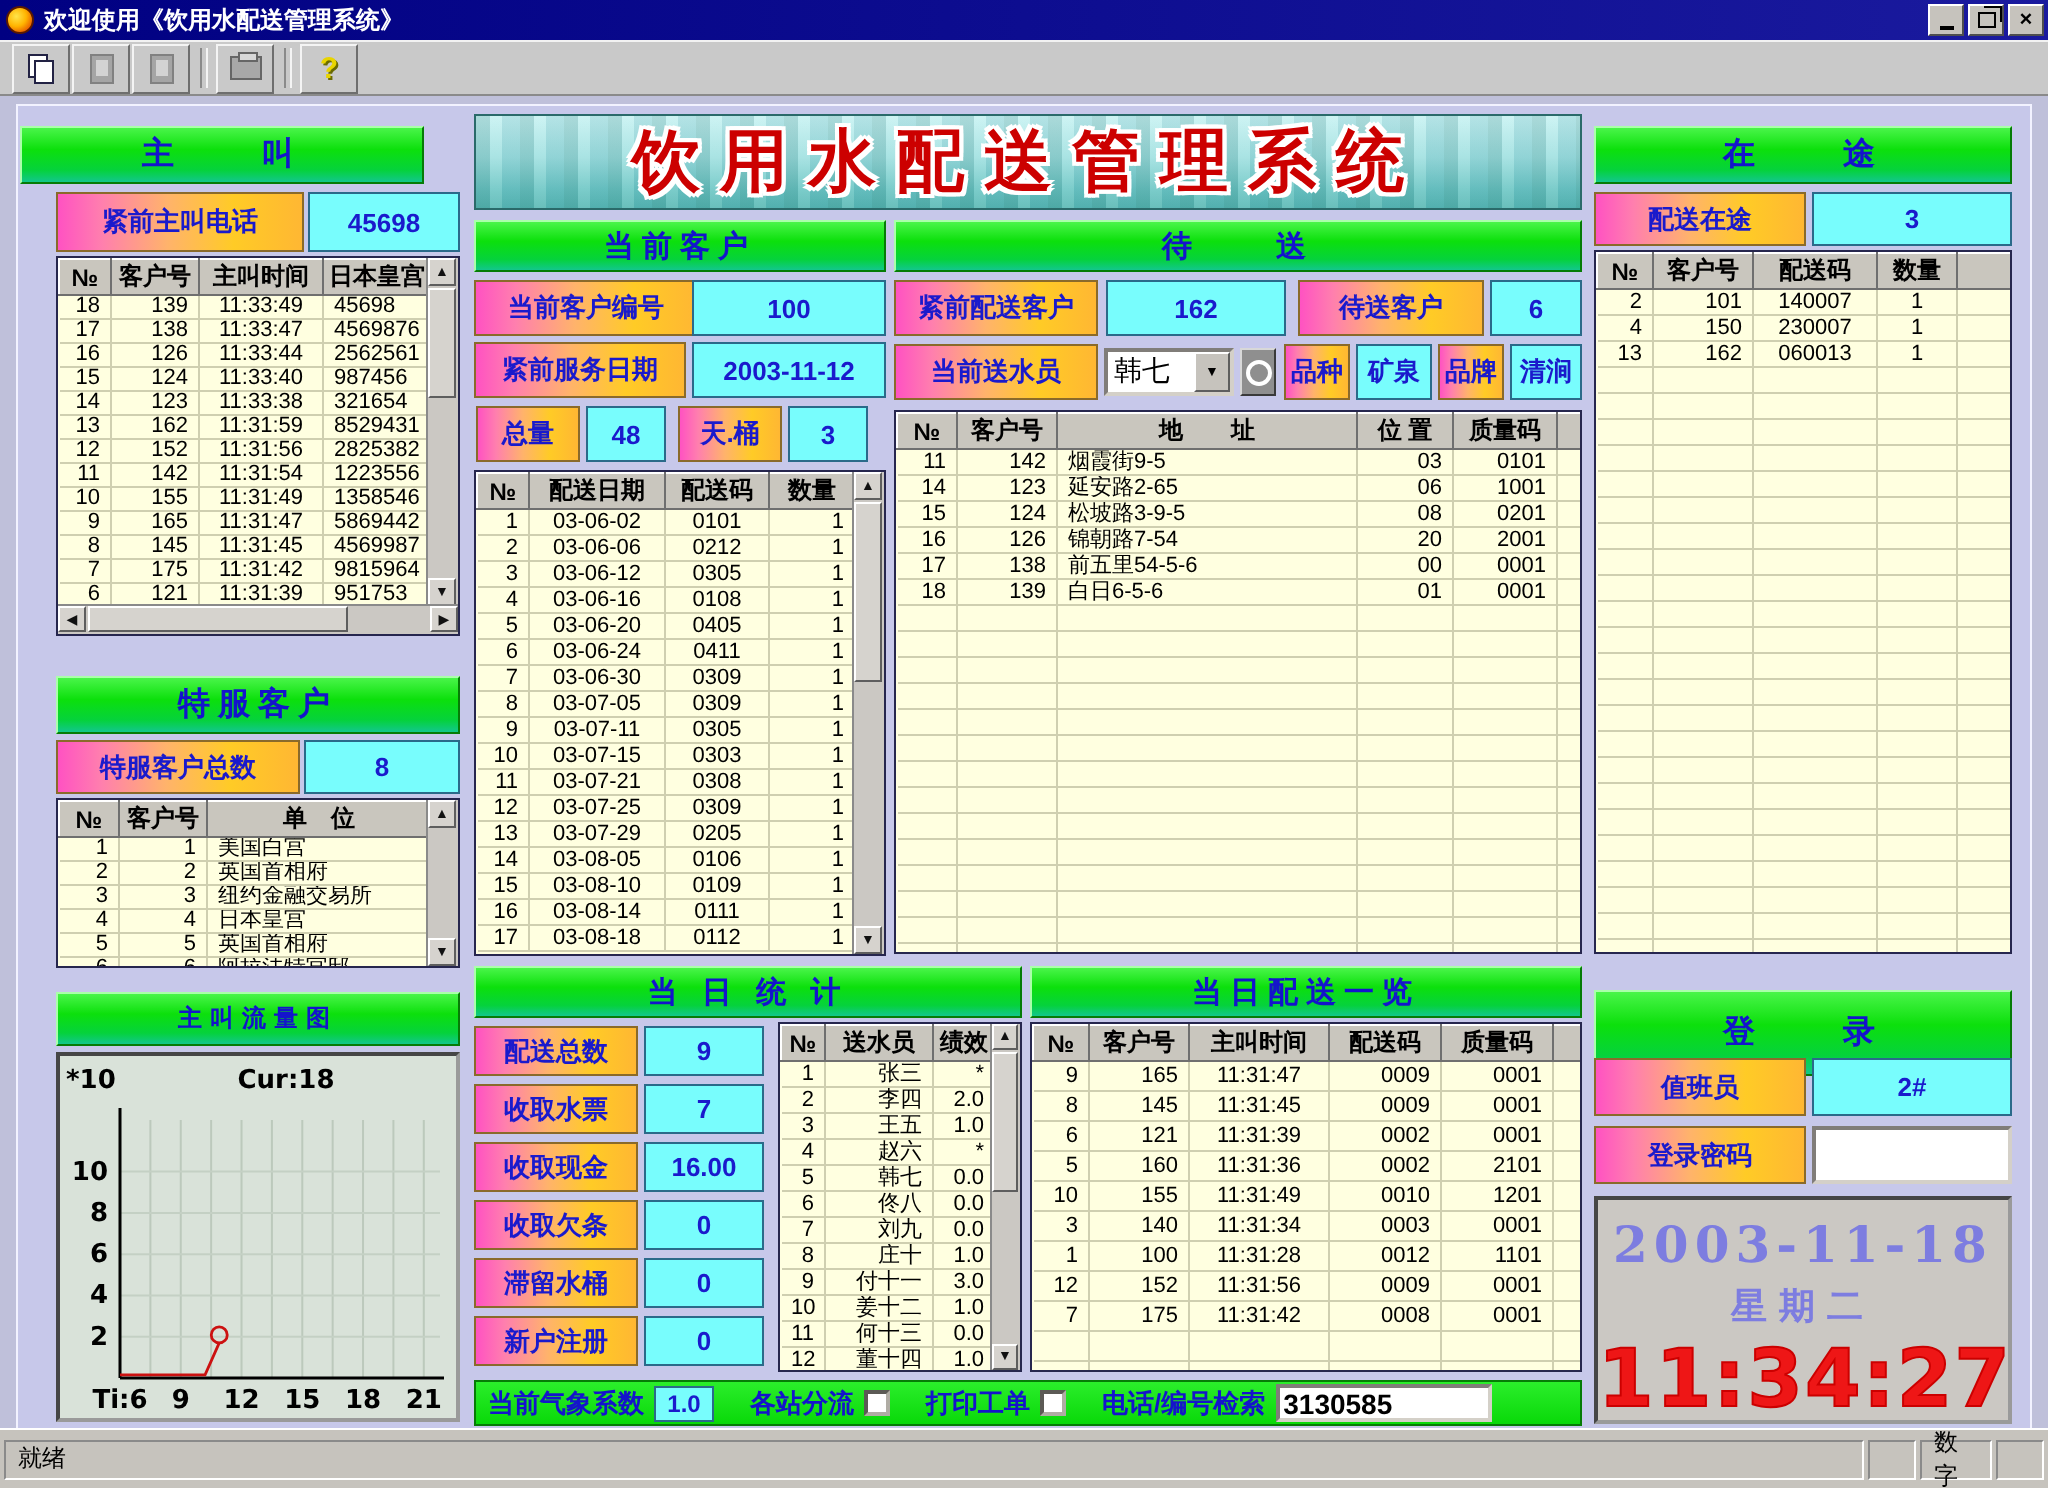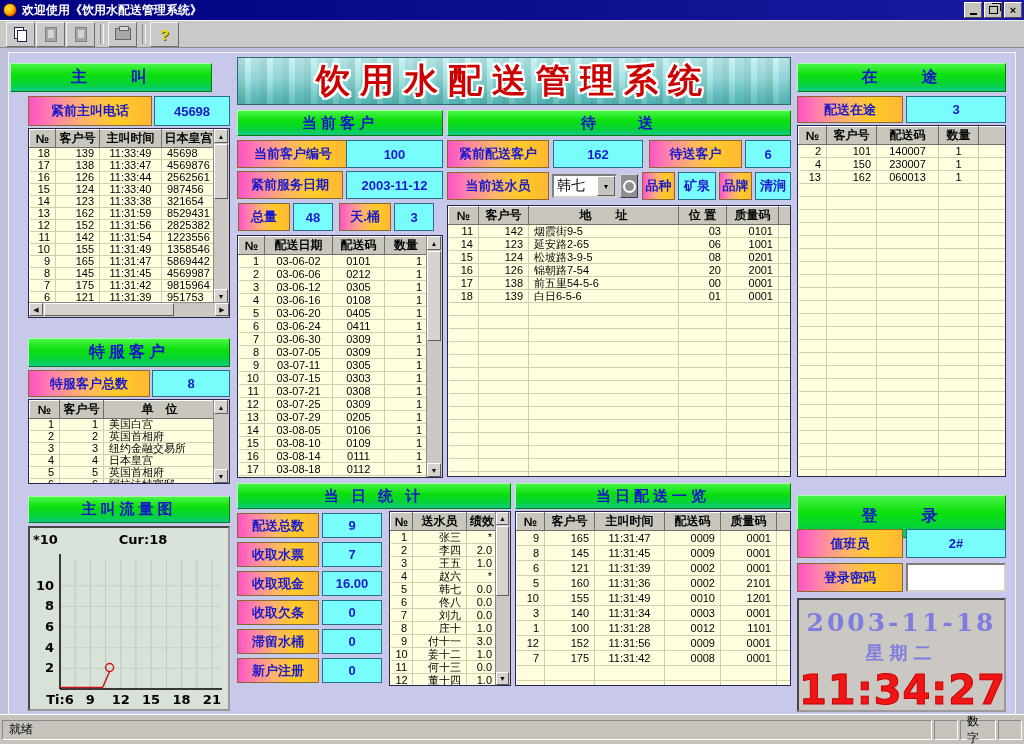--- a/index.html
+++ b/index.html
@@ -308,21 +308,21 @@
             <td>阿拉法特官邸</td>
           </tr>
         </tbody>
     </table>
     <div class="sb-v" style="bottom:0">
       <div class="sbtn" style="left:0;top:0;width:14px;height:14px">▲</div>
       <div class="sbtn" style="left:0;bottom:0;width:14px;height:14px">▼</div>
     </div>
   </div>
 
-  <div class="abs hdr" style="left:19px;top:443px;width:202px;height:27px;font-size:15px">主叫流量图</div>
+  <div class="abs hdr" style="left:19px;top:443px;width:202px;height:27px;font-size:12px">主叫流量图</div>
   <div class="abs chart" id="flowchart" style="left:19px;top:473px;width:202px;height:185px"><svg width="198" height="181" font-family="DejaVu Sans, sans-serif" font-size="13" font-weight="bold" fill="#000">
         <line x1="45.189873417721515" y1="32" x2="45.189873417721515" y2="161" stroke="#bcc9bc" stroke-width="1"></line>
         <line x1="60.379746835443036" y1="32" x2="60.379746835443036" y2="161" stroke="#bcc9bc" stroke-width="1"></line>
         <line x1="75.56962025316454" y1="32" x2="75.56962025316454" y2="161" stroke="#bcc9bc" stroke-width="1"></line>
         <line x1="90.75949367088607" y1="32" x2="90.75949367088607" y2="161" stroke="#bcc9bc" stroke-width="1"></line>
         <line x1="105.94936708860759" y1="32" x2="105.94936708860759" y2="161" stroke="#bcc9bc" stroke-width="1"></line>
         <line x1="121.1392405063291" y1="32" x2="121.1392405063291" y2="161" stroke="#bcc9bc" stroke-width="1"></line>
         <line x1="136.32911392405063" y1="32" x2="136.32911392405063" y2="161" stroke="#bcc9bc" stroke-width="1"></line>
         <line x1="151.51898734177215" y1="32" x2="151.51898734177215" y2="161" stroke="#bcc9bc" stroke-width="1"></line>
         <line x1="166.70886075949366" y1="32" x2="166.70886075949366" y2="161" stroke="#bcc9bc" stroke-width="1"></line>
@@ -903,20 +903,33 @@
             <td>&nbsp;</td>
             <td>&nbsp;</td>
             <td>&nbsp;</td>
             <td>&nbsp;</td>
             <td>&nbsp;</td>
           </tr>
         </tbody>
     </table>
   </div>
 
+  <div class="abs greenbar" style="left:228px;top:637px;width:554px;height:23px">
+    <span>当前气象系数</span>
+    <span class="chip val" style="width:30px;height:18px;font-size:12px">1.0</span>
+    <span style="width:8px"></span>
+    <span>各站分流</span>
+    <span class="checkbox"></span>
+    <span style="width:8px"></span>
+    <span>打印工单</span>
+    <span class="checkbox"></span>
+    <span style="width:8px"></span>
+    <span>电话/编号检索</span>
+    <input class="winput" style="width: 108px; height: 19px; font-size: 14px; font-weight: bold; font-family: &quot;Liberation Sans&quot;, sans-serif; padding: 0px 2px;" value="3130585">
+  </div>
 
   <div class="abs hdr" style="left:788px;top:10px;width:209px;height:29px">在　　途</div>
   <div class="abs chip lab" style="left:788px;top:43px;width:106px;height:27px">配送在途</div>
   <div class="abs chip val" style="left:897px;top:43px;width:100px;height:27px">3</div>
   <div class="tblwrap" style="left:788px;top:72px;width:209px;height:352px">
     <table class="t-transit r13" style="width:207px">
       <colgroup>
           <col style="width:28px">
           <col style="width:50px">
           <col style="width:62px">

